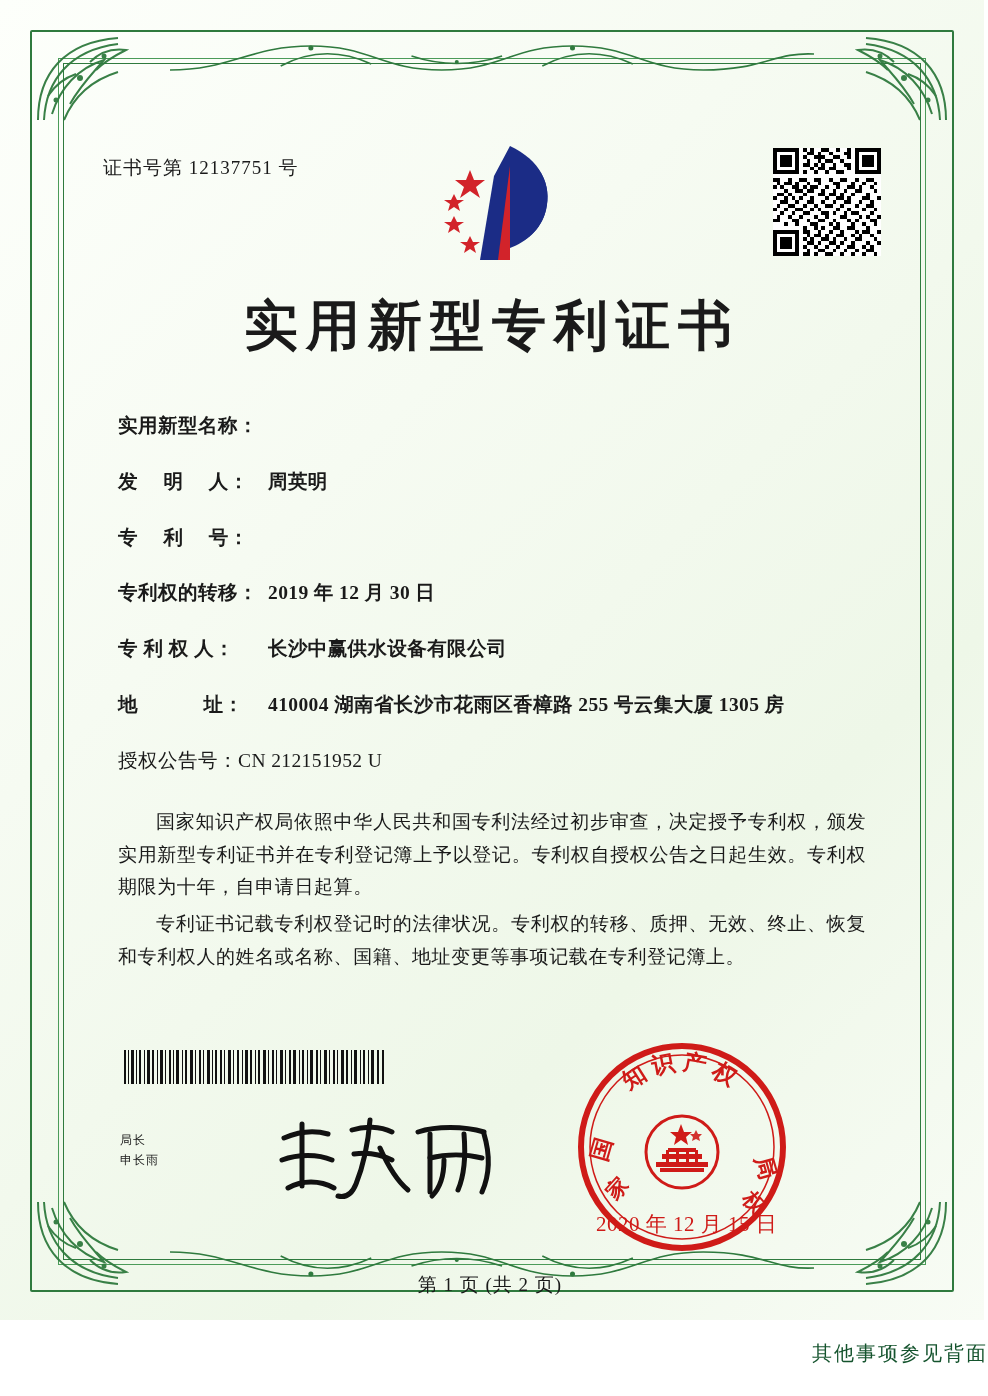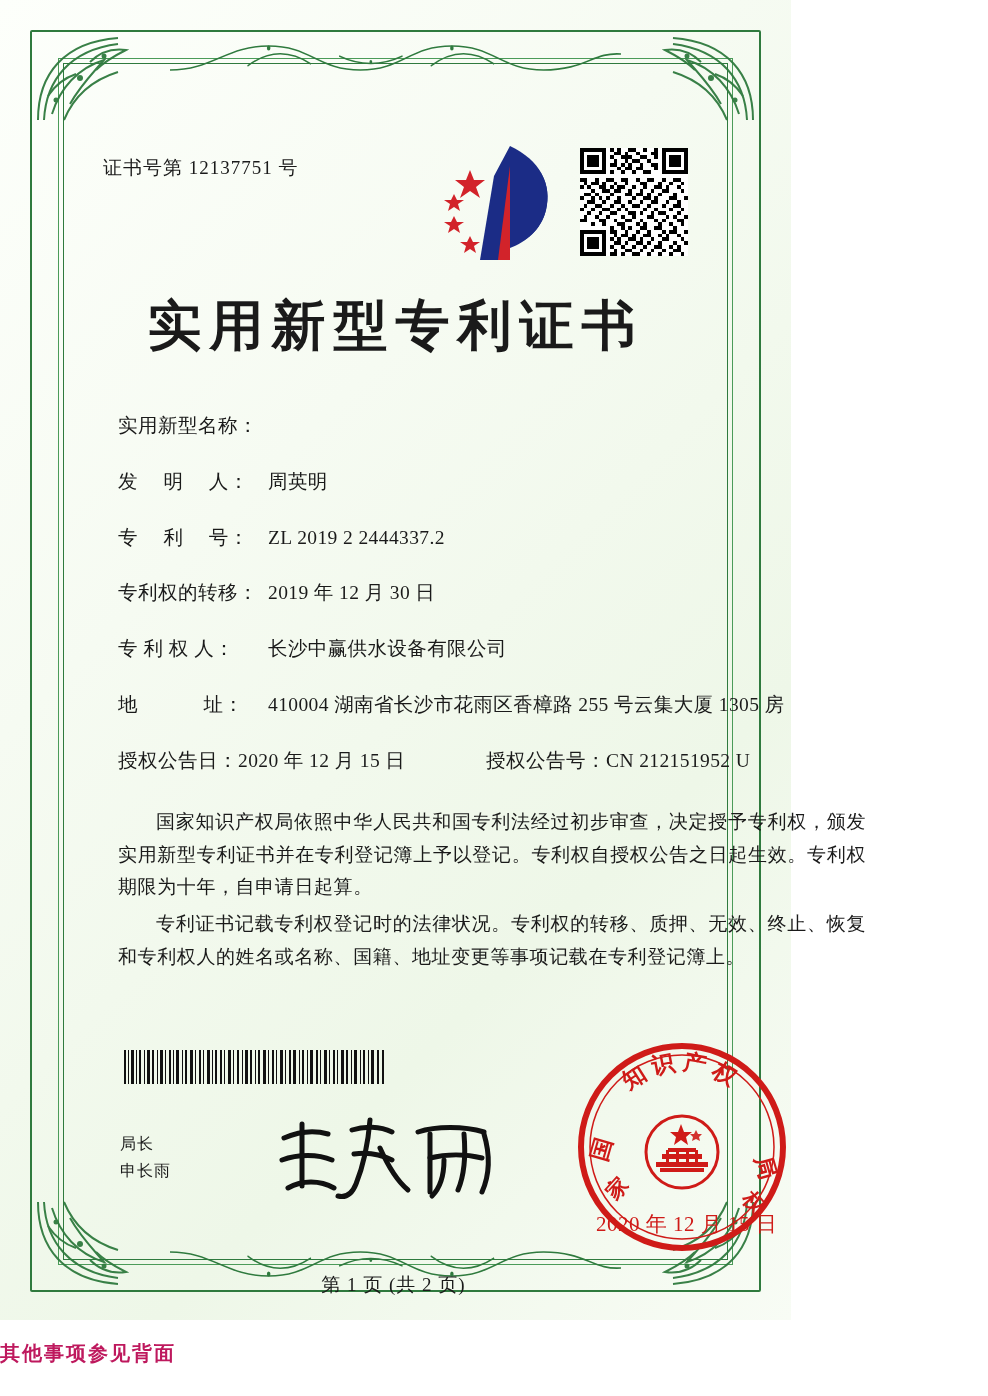--- a/index.html
+++ b/index.html
@@ -13,21 +13,21 @@
     font-family: "Liberation Serif", "DejaVu Serif", serif;
     color: #1a1a1a;
     position: relative;
     overflow: hidden;
   }
 
   
   .certificate {
     position: absolute;
     left: 0; top: 0;
-    width: 791px;
+    width: 984px;
     height: 1320px;
     background: linear-gradient(135deg, #fdfffb 0%, #f6fbf2 35%, #eef7e8 70%, #f8fcf5 100%);
   }
 
   
   .frame-outer {
     position: absolute;
     left: 30px; top: 30px;
     right: 30px; bottom: 28px;
     border: 2px solid #2f7a3e;
@@ -109,20 +109,21 @@
     left: 118px;
     top: 412px;
     width: 760px;
     font-size: 19.5px;
   }
   .field-row {
     display: flex;
     align-items: flex-end;
     margin-bottom: 28.5px;
     line-height: 1.4;
+    font-weight: bold;
   }
   .field-label {
     white-space: nowrap;
     letter-spacing: .5px;
   }
   .lbl-w1 { width: 150px; }
   .field-value {
     flex: 1;
     letter-spacing: .4px;
   }
@@ -157,21 +158,21 @@
     top: 1050px;
     width: 262px;
     height: 34px;
   }
 
   
   .sig-block {
     position: absolute;
     left: 120px;
     top: 1130px;
-    font-size: 16px;
+    font-size: 12px;
     line-height: 1.7;
     letter-spacing: 1px;
   }
   .signature {
     position: absolute;
     left: 268px;
     top: 1110px;
     width: 240px;
     height: 95px;
   }
@@ -200,25 +201,24 @@
     left: 0; right: 4px;
     top: 1272px;
     text-align: center;
     font-size: 19px;
     letter-spacing: 1px;
   }
   .back-note {
     position: absolute;
     left: 0; right: 0;
     top: 1340px;
-    text-align: left;
+    text-align: right;
     font-size: 20px;
     letter-spacing: 2px;
-    color: #be185d;
-    font-weight: bold;
+    color: #14532d;
   }
 </style>
 </head>
 <body>
 
 <div class="certificate">
 
   <div class="frame-outer"></div>
   <div class="frame-hair"></div>
   <div class="frame-inner"></div>
@@ -569,42 +569,38 @@
       <span class="field-label lbl-w1">实用新型名称：</span>
     </div>
 
     <div class="field-row">
       <span class="field-label lbl-w1">发　 明　 人：</span>
       <span class="field-value">周英明</span>
     </div>
 
     <div class="field-row">
       <span class="field-label lbl-w1">专　 利　 号：</span>
-      <span class="field-value">ZL 2019 2 2444337.2</span>
     </div>
 
     <div class="field-row">
       <span class="field-label lbl-w1">专利权的转移：</span>
       <span class="field-value">2019 年 12 月 30 日</span>
     </div>
 
     <div class="field-row">
       <span class="field-label lbl-w1">专 利 权 人：</span>
       <span class="field-value">长沙中赢供水设备有限公司</span>
     </div>
 
     <div class="field-row">
       <span class="field-label lbl-w1">地　　　 址：</span>
       <span class="field-value">410004 湖南省长沙市花雨区香樟路 255 号云集大厦 1305 房</span>
     </div>
 
     <div class="row-pub">
-      <div class="pub-left">
-        <span class="field-label">授权公告日：</span><span class="field-value">2020 年 12 月 15 日</span>
-      </div>
       <div class="pub-right">
         <span class="field-label">授权公告号：</span><span class="field-value">CN 212151952 U</span>
       </div>
     </div>
   </div>
 
   <div class="paragraphs">
     <p>国家知识产权局依照中华人民共和国专利法经过初步审查，决定授予专利权，颁发实用新型专利证书并在专利登记簿上予以登记。专利权自授权公告之日起生效。专利权期限为十年，自申请日起算。</p>
     <p>专利证书记载专利权登记时的法律状况。专利权的转移、质押、无效、终止、恢复和专利权人的姓名或名称、国籍、地址变更等事项记载在专利登记簿上。</p>
   </div>

